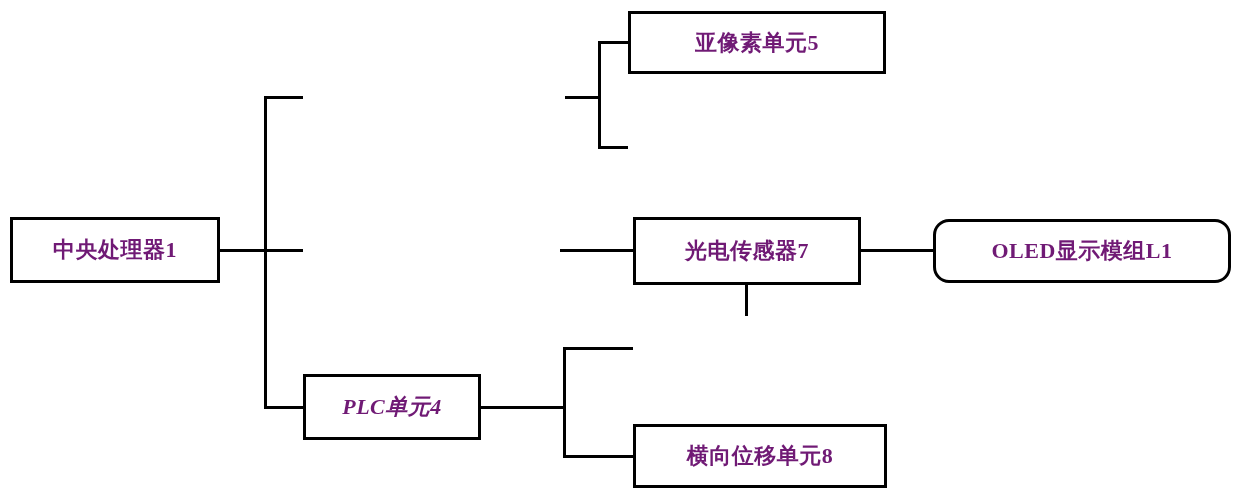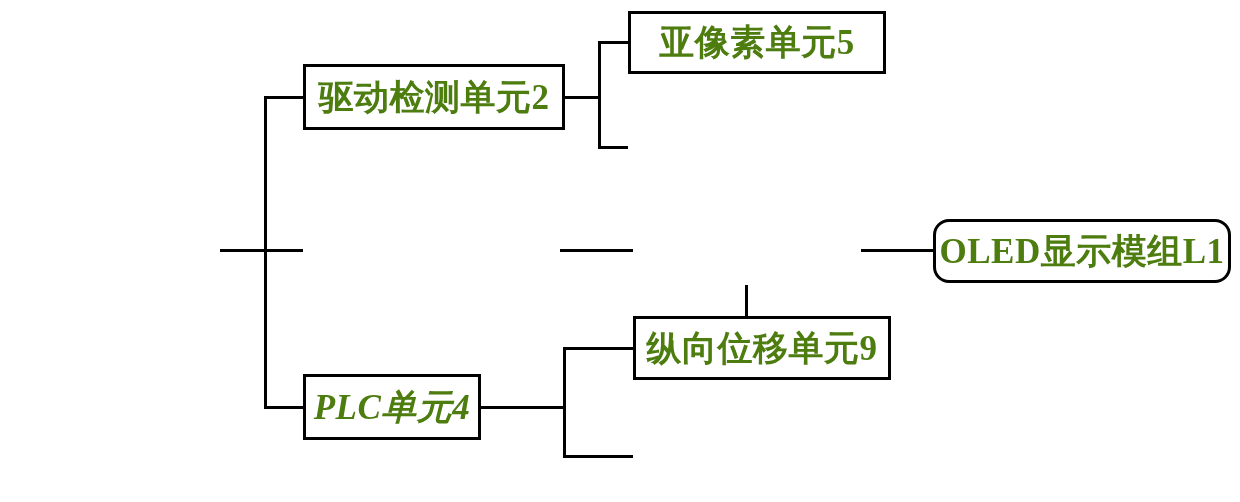--- a/index.html
+++ b/index.html
@@ -16,50 +16,51 @@
     font-family: "Liberation Serif", "DejaVu Serif", serif;
   }
   .node {
     position: absolute;
     box-sizing: border-box;
     border: 3px solid #000000;
     background: #ffffff;
     display: flex;
     align-items: center;
     justify-content: center;
-    font-size: 35px;
+    font-size: 22px;
     font-weight: bold;
-    color: #4d7c0f;
+    color: #701a75;
     white-space: nowrap;
     letter-spacing: 0.5px;
   }
   .line {
     position: absolute;
     background: #000000;
   }
 </style>
 </head>
 <body>
 
 <div class="canvas">
 
+  <div class="node" style="left:10px;  top:217px; width:210px; height:66px;">中央处理器1</div>
 
-  <div class="node" style="left:303px; top:64px;  width:262px; height:66px;">驱动检测单元2</div>
 
 
   <div class="node" style="left:303px; top:374px; width:178px; height:66px;font-style:italic;">PLC单元4</div>
 
   <div class="node" style="left:628px; top:11px;  width:258px; height:63px;">亚像素单元5</div>
 
 
+  <div class="node" style="left:633px; top:217px; width:228px; height:68px;">光电传感器7</div>
 
   <div class="node" style="left:933px; top:219px; width:298px; height:64px;border-radius:16px;">OLED显示模组L1</div>
 
-  <div class="node" style="left:633px; top:316px; width:258px; height:64px;">纵向位移单元9</div>
 
+  <div class="node" style="left:633px; top:424px; width:254px; height:64px;">横向位移单元8</div>
 
   <div class="line" style="left:220px; top:249px; width:47px; height:3px;"></div>
   <div class="line" style="left:264px; top:96px;  width:3px;  height:313px;"></div>
   <div class="line" style="left:264px; top:96px;  width:39px; height:3px;"></div>
   <div class="line" style="left:264px; top:249px; width:39px; height:3px;"></div>
   <div class="line" style="left:264px; top:406px; width:39px; height:3px;"></div>
 
   <div class="line" style="left:565px; top:96px;  width:35px; height:3px;"></div>
   <div class="line" style="left:598px; top:41px;  width:3px;  height:108px;"></div>
   <div class="line" style="left:598px; top:41px;  width:30px; height:3px;"></div>

